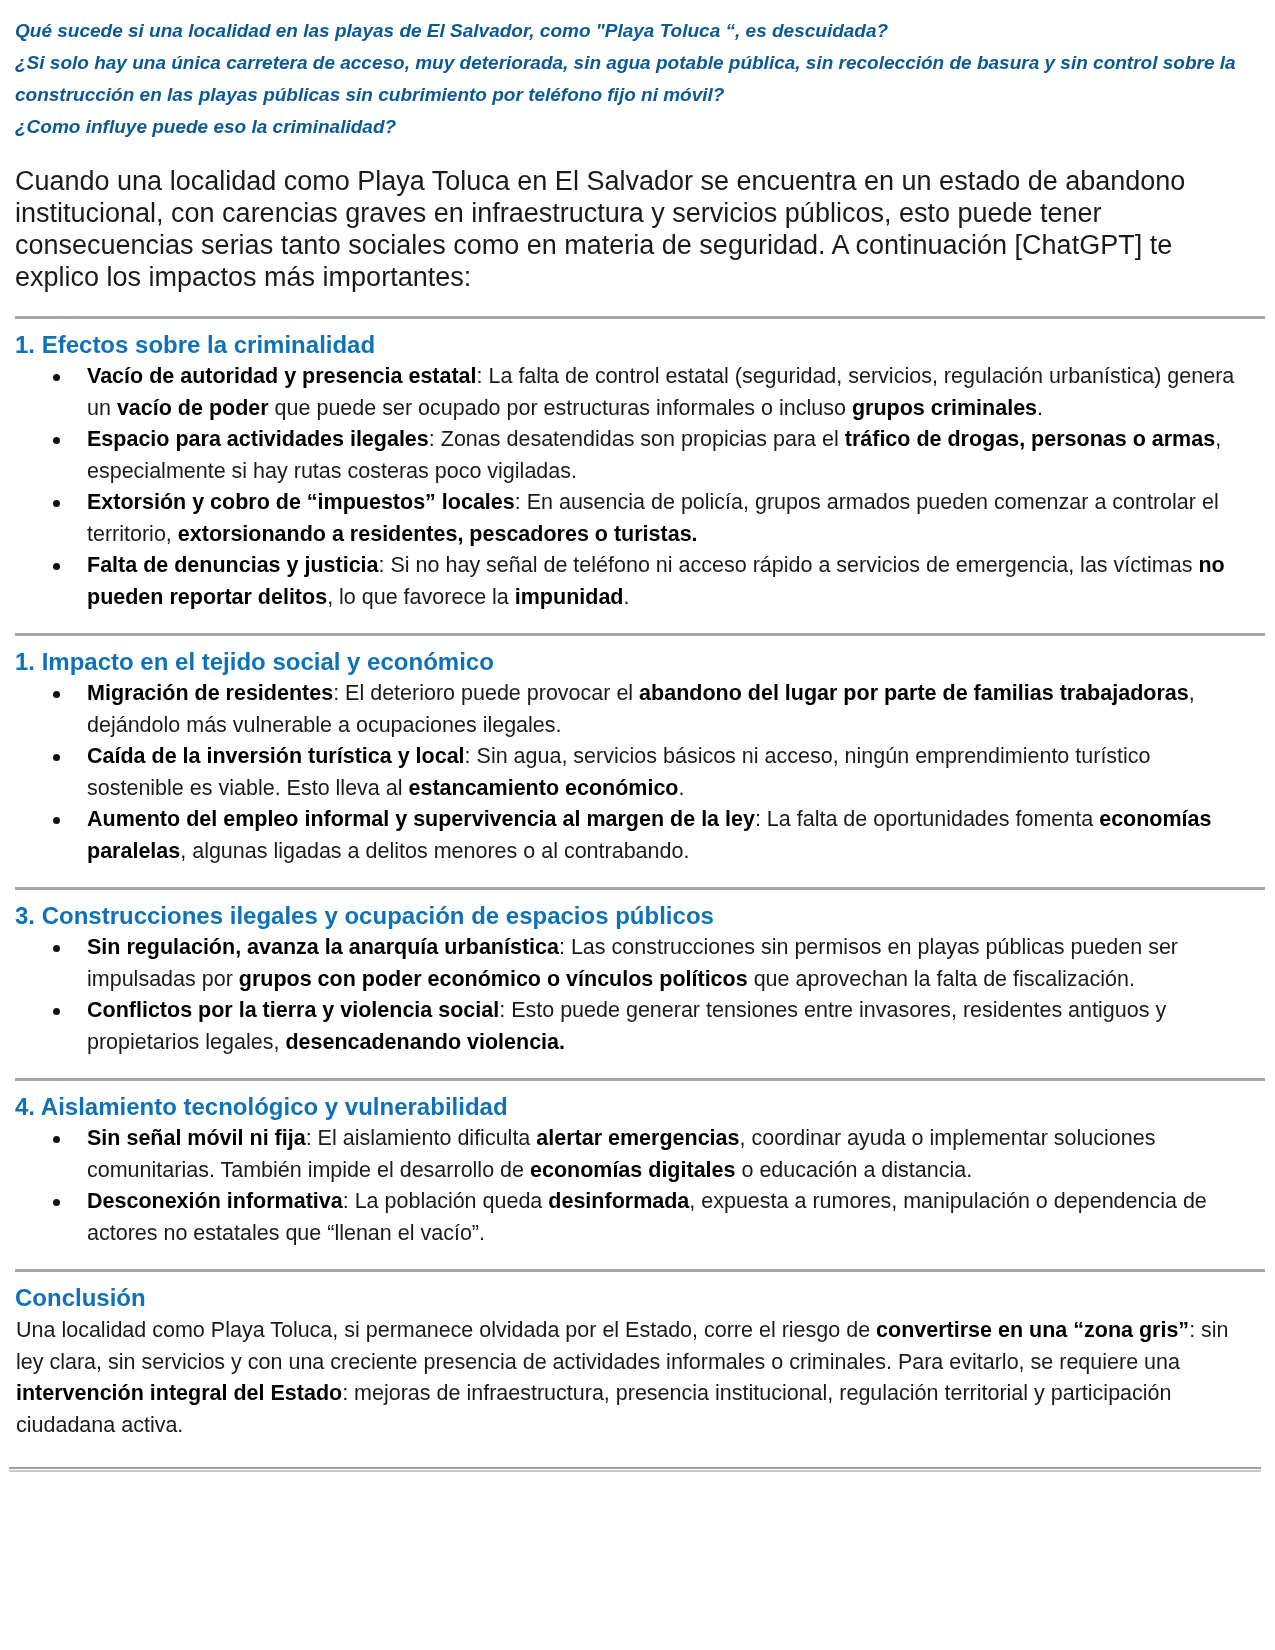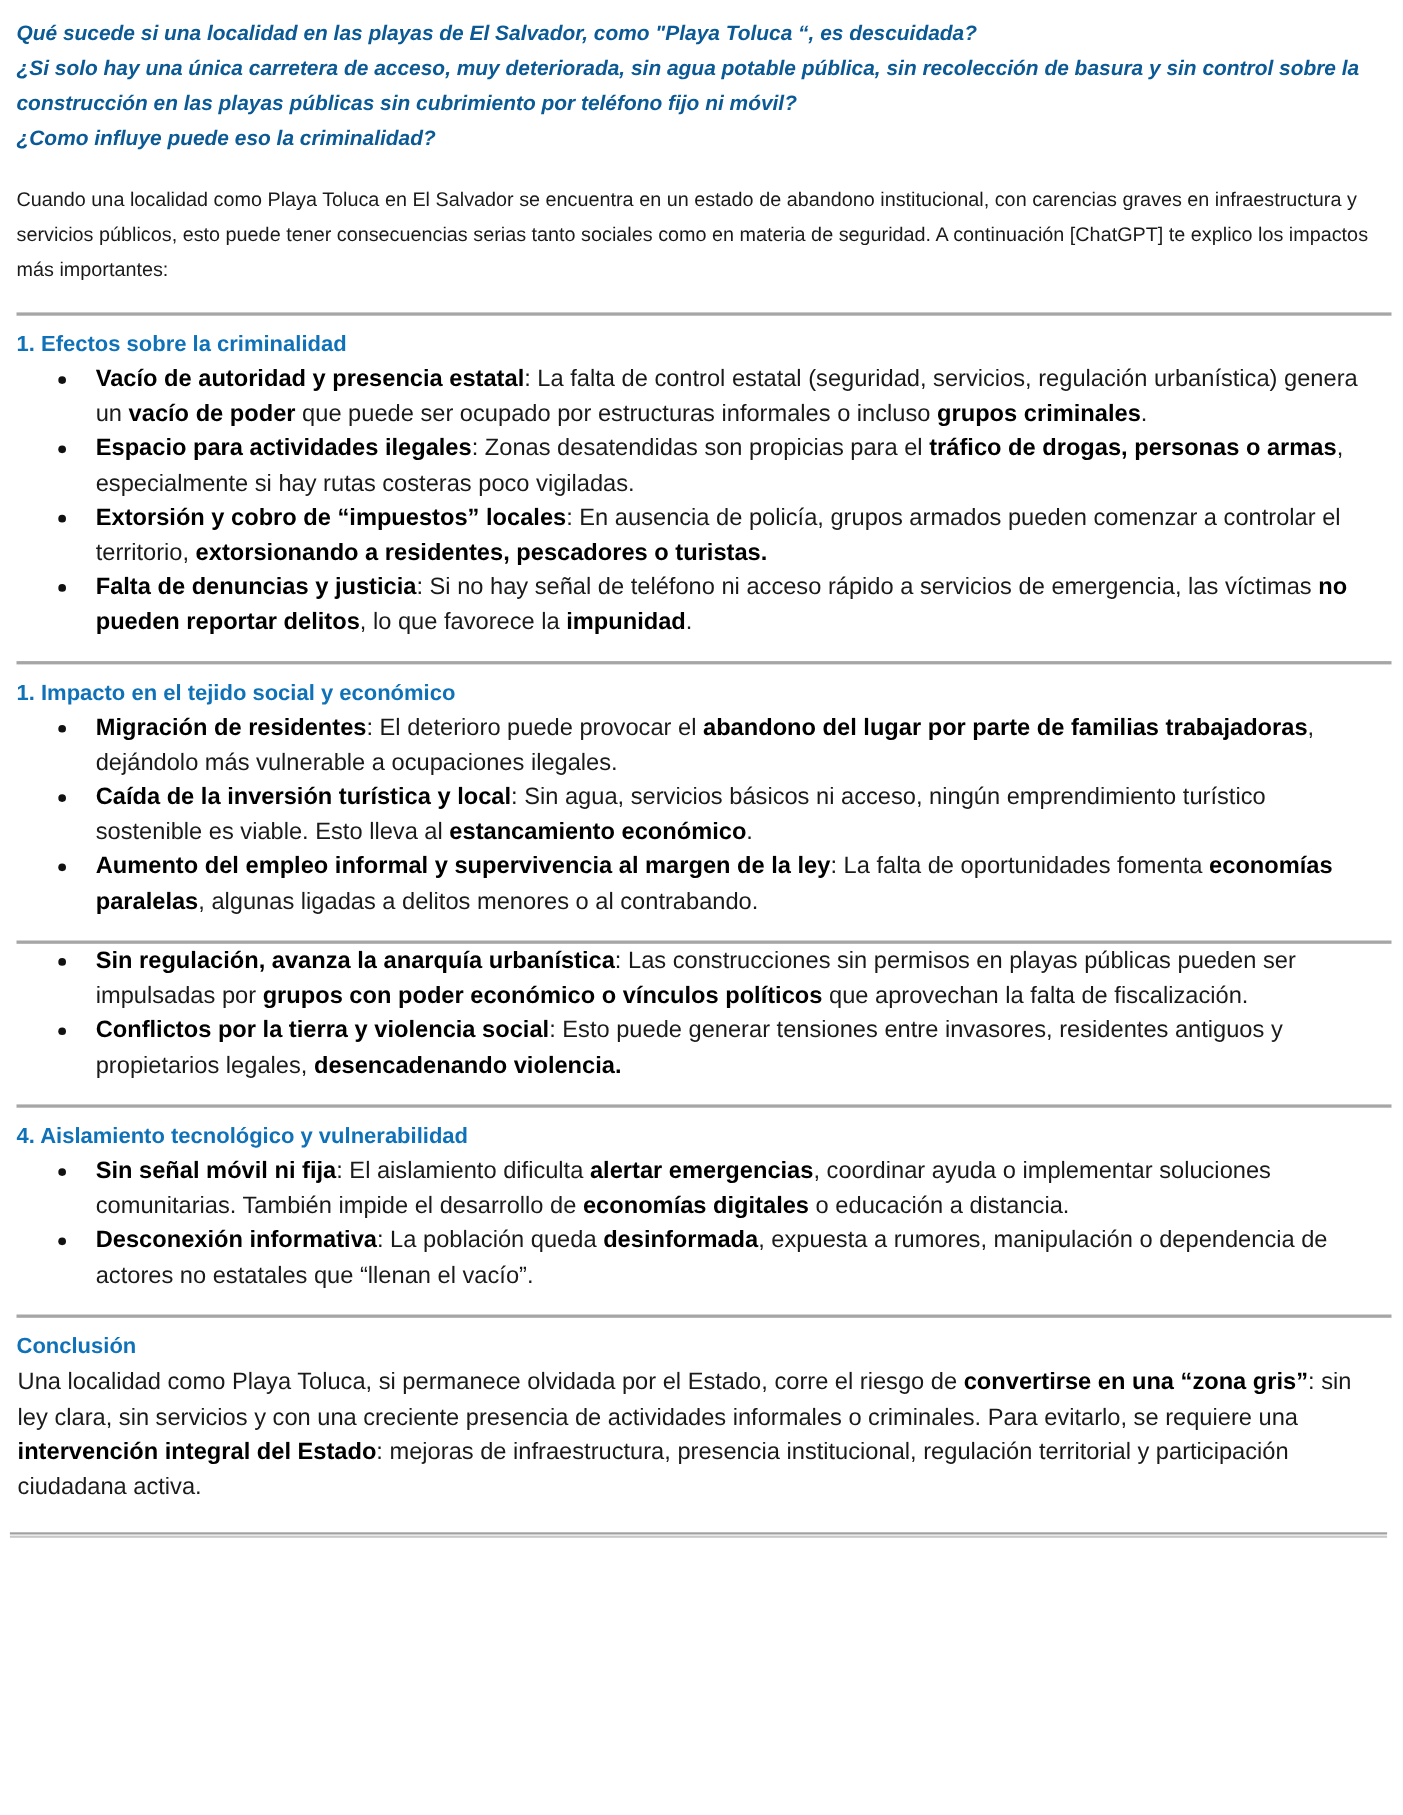--- a/index.html
+++ b/index.html
@@ -24,39 +24,39 @@
       font-style: italic;
       font-size: 19px;
       line-height: 32px;
       margin: 0;
       padding-top: 1px;
     }
     .question-line {
       display: block;
     }
     .intro {
-      font-size: 18px;
+      font-size: 27px;
       line-height: 32px;
       margin: 22px 0 0 0;
     }
     .divider {
       height: 3px;
       background: #a6a6a6;
       border: none;
       margin: 0;
       width: 1250px;
     }
     .divider-top { margin-top: 23px; }
     .section {
       margin: 0;
     }
     .section-heading {
       color: #0f72b8;
       font-weight: bold;
-      font-size: 20px;
+      font-size: 24px;
       line-height: 32px;
       margin: 10px 0 0 0;
     }
     ul.bullets {
       margin: 0;
       padding: 0 0 0 72px;
       list-style: none;
     }
     ul.bullets li {
       position: relative;
@@ -121,20 +121,21 @@
         <h2 class="section-heading">1. Impacto en el tejido social y económico</h2>
         <ul class="bullets">
           <li><span class="bullet-dot"></span><b>Migración de residentes</b><span>: El deterioro puede provocar el </span><b>abandono del lugar por parte de familias trabajadoras</b><span>, dejándolo más vulnerable a ocupaciones ilegales.</span></li>
           <li><span class="bullet-dot"></span><b>Caída de la inversión turística y local</b><span>: Sin agua, servicios básicos ni acceso, ningún emprendimiento turístico sostenible es viable. Esto lleva al </span><b>estancamiento económico</b><span>.</span></li>
           <li><span class="bullet-dot"></span><b>Aumento del empleo informal y supervivencia al margen de la ley</b><span>: La falta de oportunidades fomenta </span><b>economías paralelas</b><span>, algunas ligadas a delitos menores o al contrabando.</span></li>
         </ul>
         <div class="section-end-gap"></div>
       </div>
       <hr class="divider">
       <div class="section">
+        <h2 class="section-heading">3. Construcciones ilegales y ocupación de espacios públicos</h2>
         <ul class="bullets">
           <li><span class="bullet-dot"></span><b>Sin regulación, avanza la anarquía urbanística</b><span>: Las construcciones sin permisos en playas públicas pueden ser impulsadas por </span><b>grupos con poder económico o vínculos políticos</b><span> que aprovechan la falta de fiscalización.</span></li>
           <li><span class="bullet-dot"></span><b>Conflictos por la tierra y violencia social</b><span>: Esto puede generar tensiones entre invasores, residentes antiguos y propietarios legales, </span><b>desencadenando violencia.</b></li>
         </ul>
         <div class="section-end-gap"></div>
       </div>
       <hr class="divider">
       <div class="section">
         <h2 class="section-heading">4. Aislamiento tecnológico y vulnerabilidad</h2>
         <ul class="bullets">

